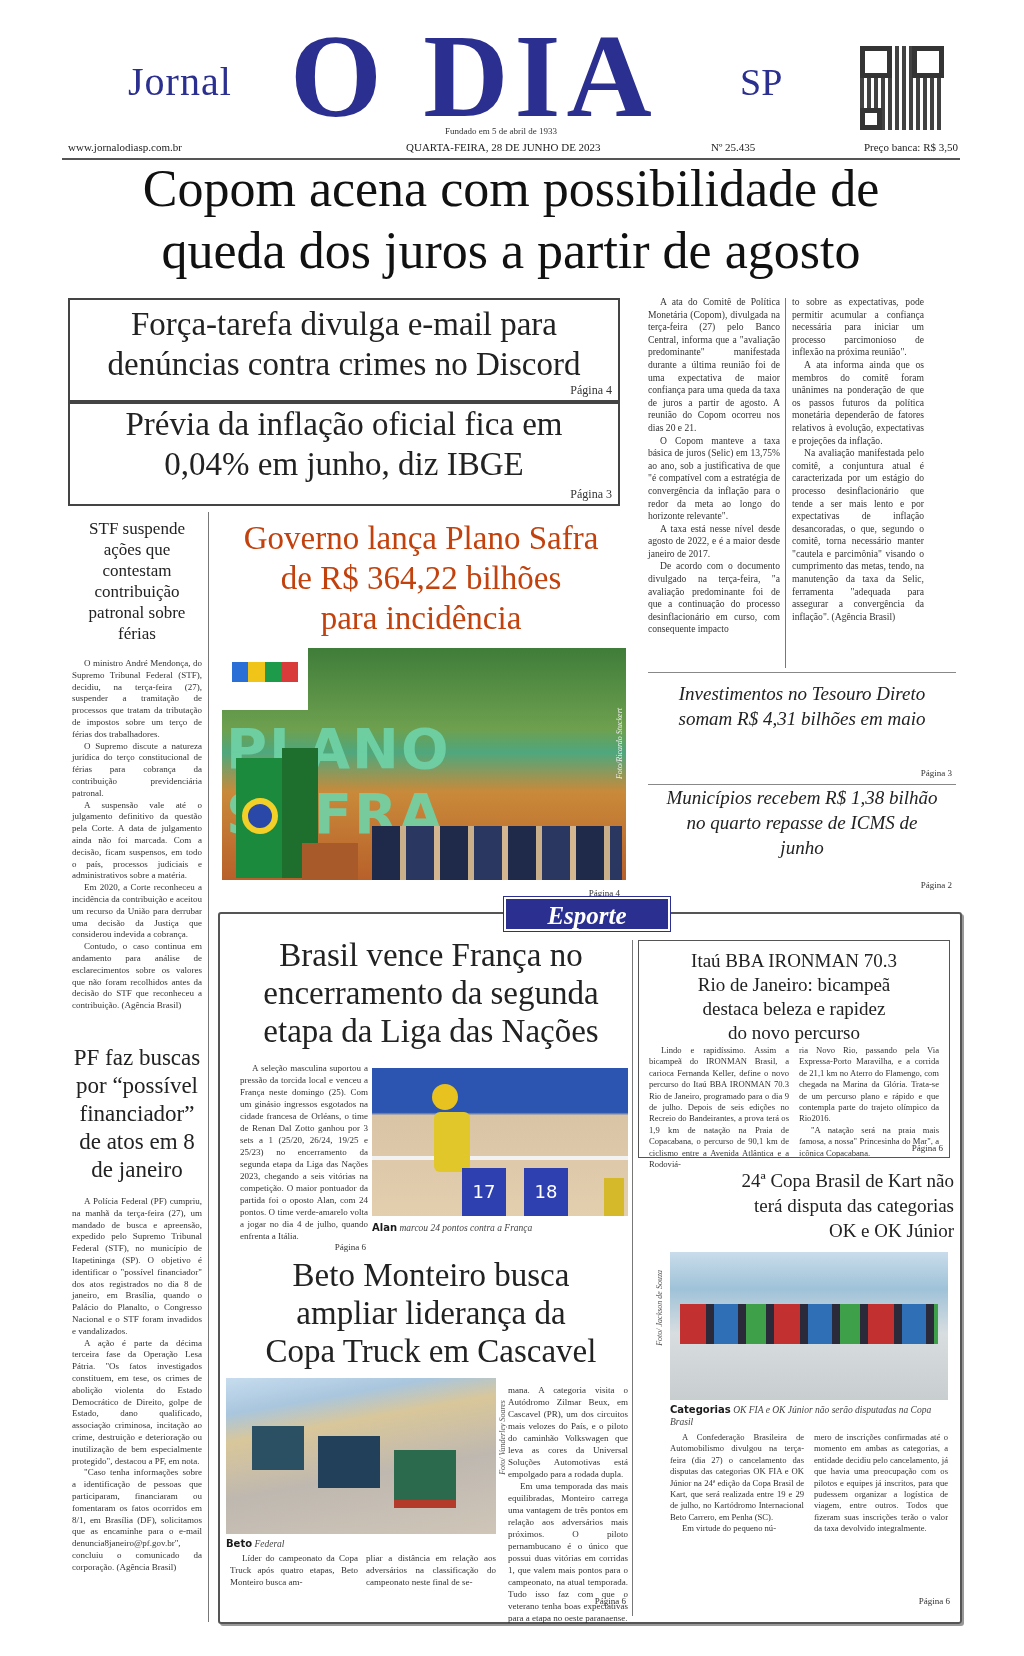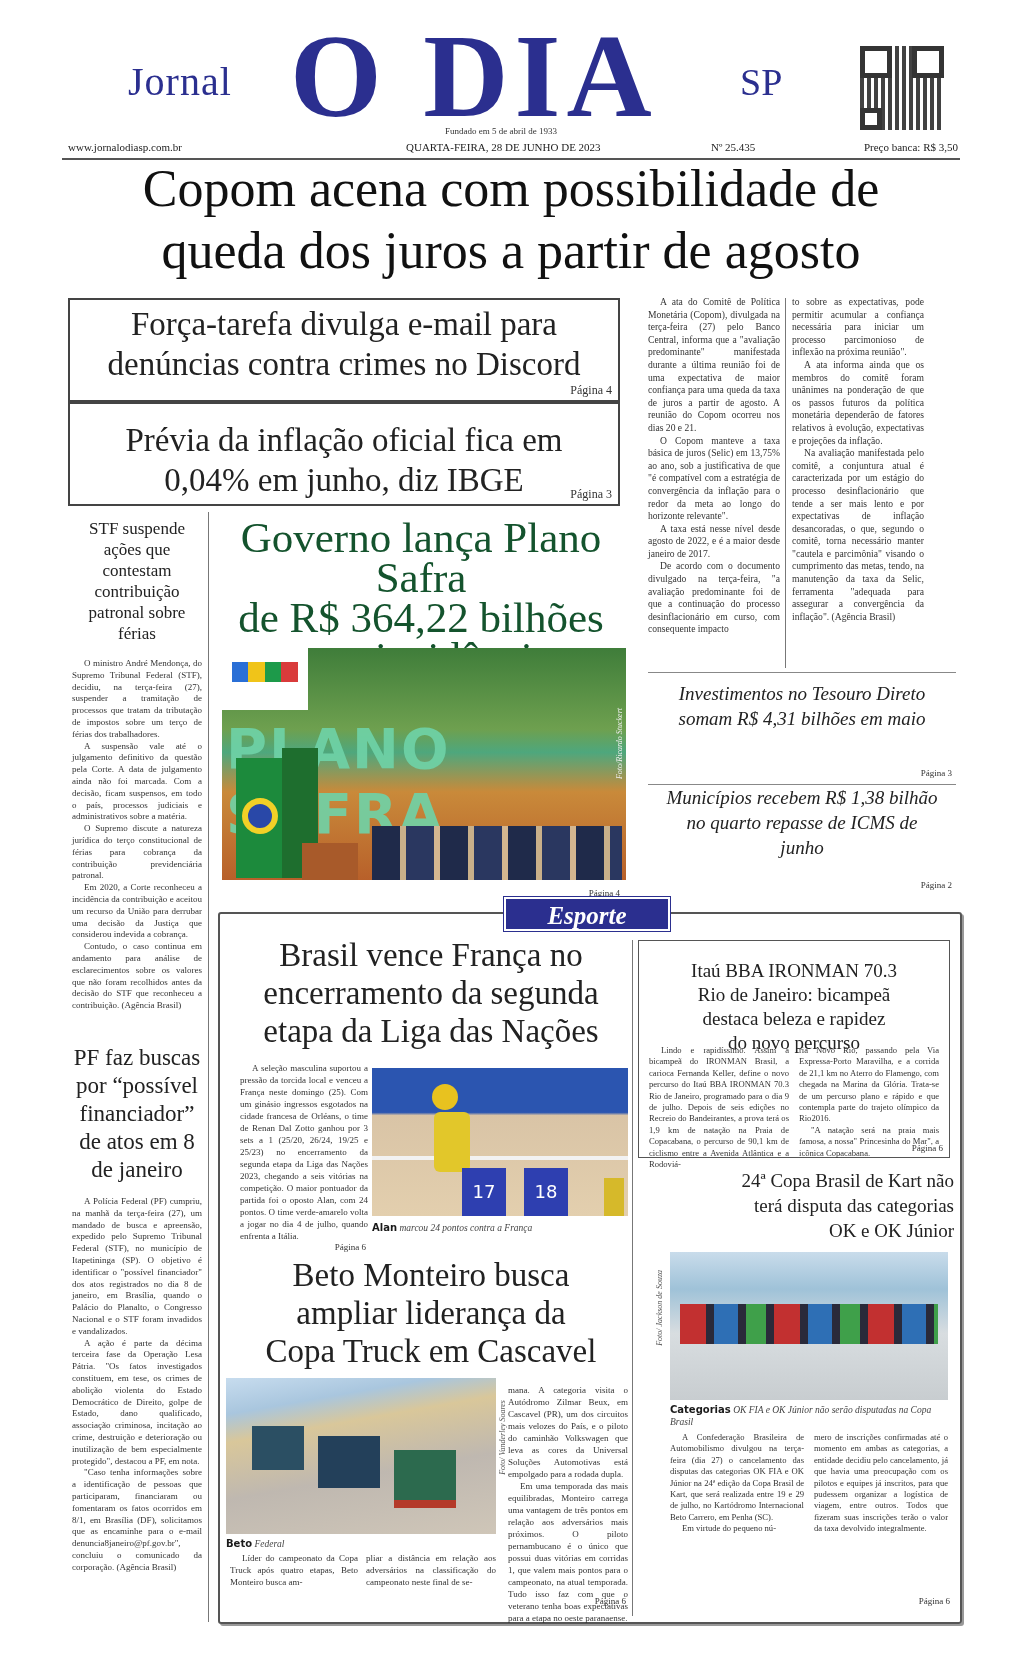--- a/index.html
+++ b/index.html
@@ -60,21 +60,21 @@
 </div>
 
 <div class="abs box" style="left:68px;top:298px;width:552px;height:104px">
   <div class="sub-head" style="margin-top:4px">
     <div>Força-tarefa divulga e-mail para</div>
     <div>denúncias contra crimes no Discord</div>
   </div>
   <div class="pg" style="position:absolute;right:6px;bottom:2px">Página 4</div>
 </div>
 <div class="abs box" style="left:68px;top:402px;width:552px;height:104px">
-  <div class="sub-head" style="margin-top:16px">
+  <div class="sub-head" style="margin-top:0">
     <div>Prévia da inflação oficial fica em</div>
     <div>0,04% em junho, diz IBGE</div>
   </div>
   <div class="pg" style="position:absolute;right:6px;bottom:2px">Página 3</div>
 </div>
 
 <div class="abs col-text" style="left:648px;top:296px;width:132px">
   <p>A ata do Comitê de Política Monetária (Copom), divulgada na terça-feira (27) pelo Banco Central, informa que a "avaliação predominante" manifestada durante a última reunião foi de uma expectativa de maior confiança para uma queda da taxa de juros a partir de agosto. A reunião do Copom ocorreu nos dias 20 e 21.</p>
   <p>O Copom manteve a taxa básica de juros (Selic) em 13,75% ao ano, sob a justificativa de que "é compatível com a estratégia de convergência da inflação para o redor da meta ao longo do horizonte relevante".</p>
   <p>A taxa está nesse nível desde agosto de 2022, e é a maior desde janeiro de 2017.</p>
@@ -93,37 +93,37 @@
 </div>
 <div class="abs" style="left:648px;top:784px;width:308px;height:110px;border-top:1px solid #888">
   <div class="italic-box" style="padding:0 18px">Municípios recebem R$ 1,38 bilhão no quarto repasse de ICMS de junho</div>
   <div class="pg" style="position:absolute;right:4px;bottom:4px;font-size:9px">Página 2</div>
 </div>
 
 <div class="abs" style="left:72px;top:518px;width:130px">
   <div class="left-head">STF suspende ações que contestam contribuição patronal sobre férias</div>
   <div class="col-text" style="margin-top:14px;font-size:9px;line-height:11.8px">
     <p>O ministro André Mendonça, do Supremo Tribunal Federal (STF), decidiu, na terça-feira (27), suspender a tramitação de processos que tratam da tributação de impostos sobre um terço de férias dos trabalhadores.</p>
+    <p>O Supremo discute a natureza jurídica do terço constitucional de férias para cobrança da contribuição previdenciária patronal.</p>
     <p>A suspensão vale até o julgamento definitivo da questão pela Corte. A data de julgamento ainda não foi marcada. Com a decisão, ficam suspensos, em todo o país, processos judiciais e administrativos sobre a matéria.</p>
-    <p>O Supremo discute a natureza jurídica do terço constitucional de férias para cobrança da contribuição previdenciária patronal.</p>
     <p>Em 2020, a Corte reconheceu a incidência da contribuição e aceitou um recurso da União para derrubar uma decisão da Justiça que considerou indevida a cobrança.</p>
     <p>Contudo, o caso continua em andamento para análise de esclarecimentos sobre os valores que não foram recolhidos antes da decisão do STF que reconheceu a contribuição. (Agência Brasil)</p>
   </div>
 </div>
 <div class="abs" style="left:72px;top:1044px;width:130px">
   <div class="left-head2">PF faz buscas por “possível financiador” de atos em 8 de janeiro</div>
   <div class="col-text" style="margin-top:12px;font-size:9px;line-height:11.8px">
     <p>A Polícia Federal (PF) cumpriu, na manhã da terça-feira (27), um mandado de busca e apreensão, expedido pelo Supremo Tribunal Federal (STF), no município de Itapetininga (SP). O objetivo é identificar o "possível financiador" dos atos registrados no dia 8 de janeiro, em Brasília, quando o Palácio do Planalto, o Congresso Nacional e o STF foram invadidos e vandalizados.</p>
     <p>A ação é parte da décima terceira fase da Operação Lesa Pátria. "Os fatos investigados constituem, em tese, os crimes de abolição violenta do Estado Democrático de Direito, golpe de Estado, dano qualificado, associação criminosa, incitação ao crime, destruição e deterioração ou inutilização de bem especialmente protegido", destacou a PF, em nota.</p>
     <p>"Caso tenha informações sobre a identificação de pessoas que participaram, financiaram ou fomentaram os fatos ocorridos em 8/1, em Brasília (DF), solicitamos que as encaminhe para o e-mail denuncia8janeiro@pf.gov.br", concluiu o comunicado da corporação. (Agência Brasil)</p>
   </div>
 </div>
 <div class="abs vline" style="left:208px;top:512px;height:1110px"></div>
 
-<div class="abs" style="left:216px;top:518px;width:410px;text-align:center;font-size:43px;line-height:40px;color:#14532d">
+<div class="abs" style="left:216px;top:518px;width:410px;text-align:center;font-size:33px;line-height:40px;color:#c2410c">
   <div>Governo lança Plano Safra</div>
   <div>de R$ 364,22 bilhões</div>
   <div>para incidência</div>
 </div>
 <div class="abs photo" style="left:222px;top:648px;width:404px;height:232px;background:linear-gradient(180deg,#3f7d3a 0%,#6ea04f 35%,#4ea77d 45%,#c98a3a 62%,#b8602a 100%)">
   <div style="position:absolute;left:0;top:0;width:86px;height:62px;background:#fff">
     <div style="margin:14px 10px;height:20px;background:linear-gradient(90deg,#2a6fd6 0 25%,#f0c419 25% 50%,#1d9a4a 50% 75%,#d93b3b 75%)"></div>
   </div>
   <div style="position:absolute;left:4px;top:68px;font-family:'DejaVu Sans',sans-serif;font-weight:bold;font-size:56px;color:#6fd3a8;letter-spacing:2px;opacity:.9">PLANO SAFRA</div>
   <div style="position:absolute;left:14px;top:110px;width:48px;height:120px;background:#1c8a3c">
@@ -156,21 +156,21 @@
   <div style="position:absolute;left:90px;top:100px;width:44px;height:48px;background:#2e3fb0;color:#fff;font-family:'DejaVu Sans',sans-serif;font-size:18px;text-align:center;line-height:48px">17</div>
   <div style="position:absolute;left:152px;top:100px;width:44px;height:48px;background:#2e3fb0;color:#fff;font-family:'DejaVu Sans',sans-serif;font-size:18px;text-align:center;line-height:48px">18</div>
   <div style="position:absolute;left:232px;top:110px;width:20px;height:38px;background:#d6b92a"></div>
 </div>
 <div class="abs caption" style="left:372px;top:1222px;width:256px">
   <b>Alan</b>
   <i>marcou 24 pontos contra a França</i>
 </div>
 
 <div class="abs box" style="left:638px;top:940px;width:312px;height:218px;border:1px solid #555">
-  <div style="text-align:center;font-size:19px;line-height:24px;color:#222;margin-top:18px">
+  <div style="text-align:center;font-size:19px;line-height:24px;color:#222;margin-top:8px">
     <div>Itaú BBA IRONMAN 70.3</div>
     <div>Rio de Janeiro: bicampeã</div>
     <div>destaca beleza e rapidez</div>
     <div>do novo percurso</div>
   </div>
   <div class="col-text" style="position:absolute;left:10px;top:104px;width:140px;font-size:8.6px;line-height:11.4px">
     <p>Lindo e rapidíssimo. Assim a bicampeã do IRONMAN Brasil, a carioca Fernanda Keller, define o novo percurso do Itaú BBA IRONMAN 70.3 Rio de Janeiro, programado para o dia 9 de julho. Depois de seis edições no Recreio do Bandeirantes, a prova terá os 1,9 km de natação na Praia de Copacabana, o percurso de 90,1 km de ciclismo entre a Avenida Atlântica e a Rodoviá-</p>
   </div>
   <div class="col-text" style="position:absolute;left:160px;top:104px;width:140px;font-size:8.6px;line-height:11.4px">
     <p style="text-indent:0">ria Novo Rio, passando pela Via Expressa-Porto Maravilha, e a corrida de 21,1 km no Aterro do Flamengo, com chegada na Marina da Glória. Trata-se de um percurso plano e rápido e que contempla parte do trajeto olímpico da Rio2016.</p>

